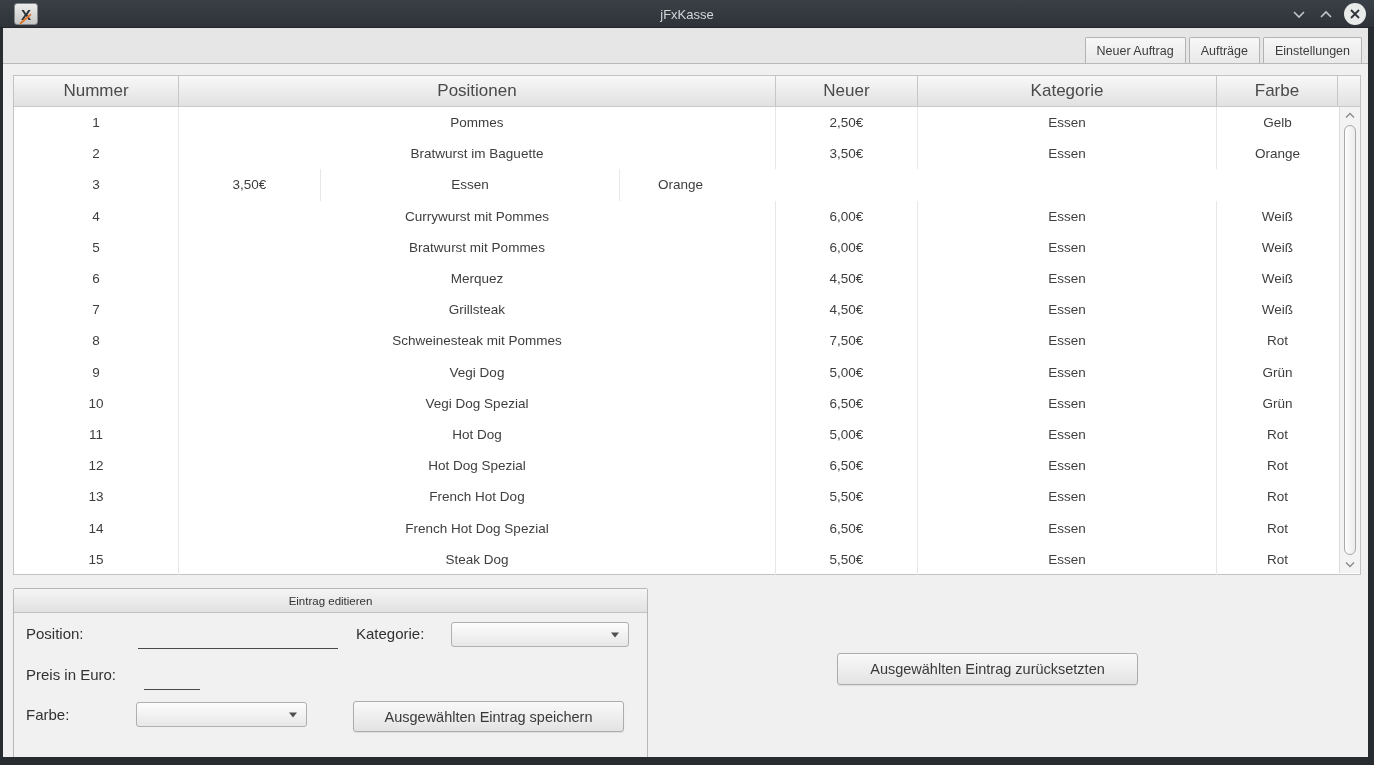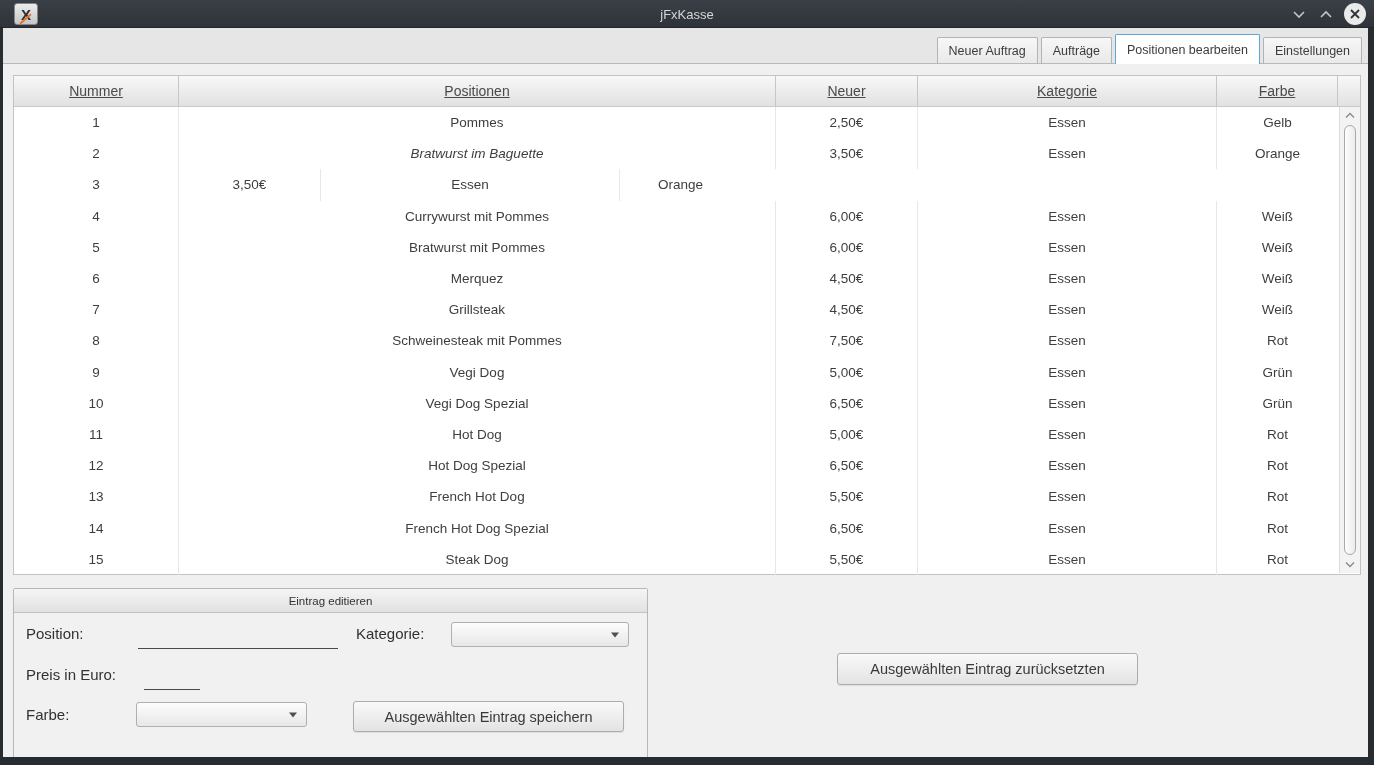--- a/index.html
+++ b/index.html
@@ -78,22 +78,22 @@
     background:#fff; border:1px solid #c3c3c3;
   }
   .thead {
     position:absolute; left:0; top:0; right:0; height:31px;
     background:linear-gradient(#f8f8f8,#e1e1e1);
     border-bottom:1px solid #c9c9c9;
     display:flex;
   }
   .th {
     display:flex; align-items:center; justify-content:center;
-    font-size:14px; color:#4a4a4a;
-    border-right:1px solid #c6c6c6; height:100%;text-decoration:underline;
+    font-size:17px; color:#4a4a4a;
+    border-right:1px solid #c6c6c6; height:100%;
   }
   .th.filler { flex:1; border-right:none; }
   .tbody {
     position:absolute; left:0; top:31px; right:21px; bottom:0;
     display:grid; grid-auto-rows:31.2px;
   }
   .trow { display:flex; }
   .td {
     display:flex; align-items:center; justify-content:center;
     font-size:13.5px; color:#3e3e3e;
@@ -178,21 +178,20 @@
       <svg width="12" height="12" viewBox="0 0 12 12">
           <path d="M2 2 L10 10 M10 2 L2 10" stroke="#2e3338" stroke-width="1.8" fill="none"></path>
         </svg>
     </span>
   </div>
 </div>
 
 <div class="tabbar">
     <div class="tab">Neuer Auftrag</div>
     <div class="tab">Aufträge</div>
-    <div class="tab selected">Positionen bearbeiten</div>
     <div class="tab">Einstellungen</div>
   </div>
 
 <div class="table">
   <div class="thead">
       <div class="th" style="width: 165px;">Nummer</div>
       <div class="th" style="width: 597px;">Positionen</div>
       <div class="th" style="width: 142px;">Neuer</div>
       <div class="th" style="width: 299px;">Kategorie</div>
       <div class="th" style="width: 121px;">Farbe</div>
@@ -201,21 +200,21 @@
   <div class="tbody">
       <div class="trow">
         <div class="td" style="width: 165px;">1</div>
         <div class="td" style="width: 597px;">Pommes</div>
         <div class="td" style="width: 142px;">2,50€</div>
         <div class="td" style="width: 299px;">Essen</div>
         <div class="td" style="width: 121px;">Gelb</div>
       </div>
       <div class="trow">
         <div class="td" style="width: 165px;">2</div>
-        <div class="td" style="width: 597px; font-style: italic;">Bratwurst im Baguette</div>
+        <div class="td" style="width: 597px;">Bratwurst im Baguette</div>
         <div class="td" style="width: 142px;">3,50€</div>
         <div class="td" style="width: 299px;">Essen</div>
         <div class="td" style="width: 121px;">Orange</div>
       </div>
       <div class="trow">
         <div class="td" style="width: 165px;">3</div>
         <div class="td" style="width: 142px;">3,50€</div>
         <div class="td" style="width: 299px;">Essen</div>
         <div class="td" style="width: 121px;">Orange</div>
       </div>

